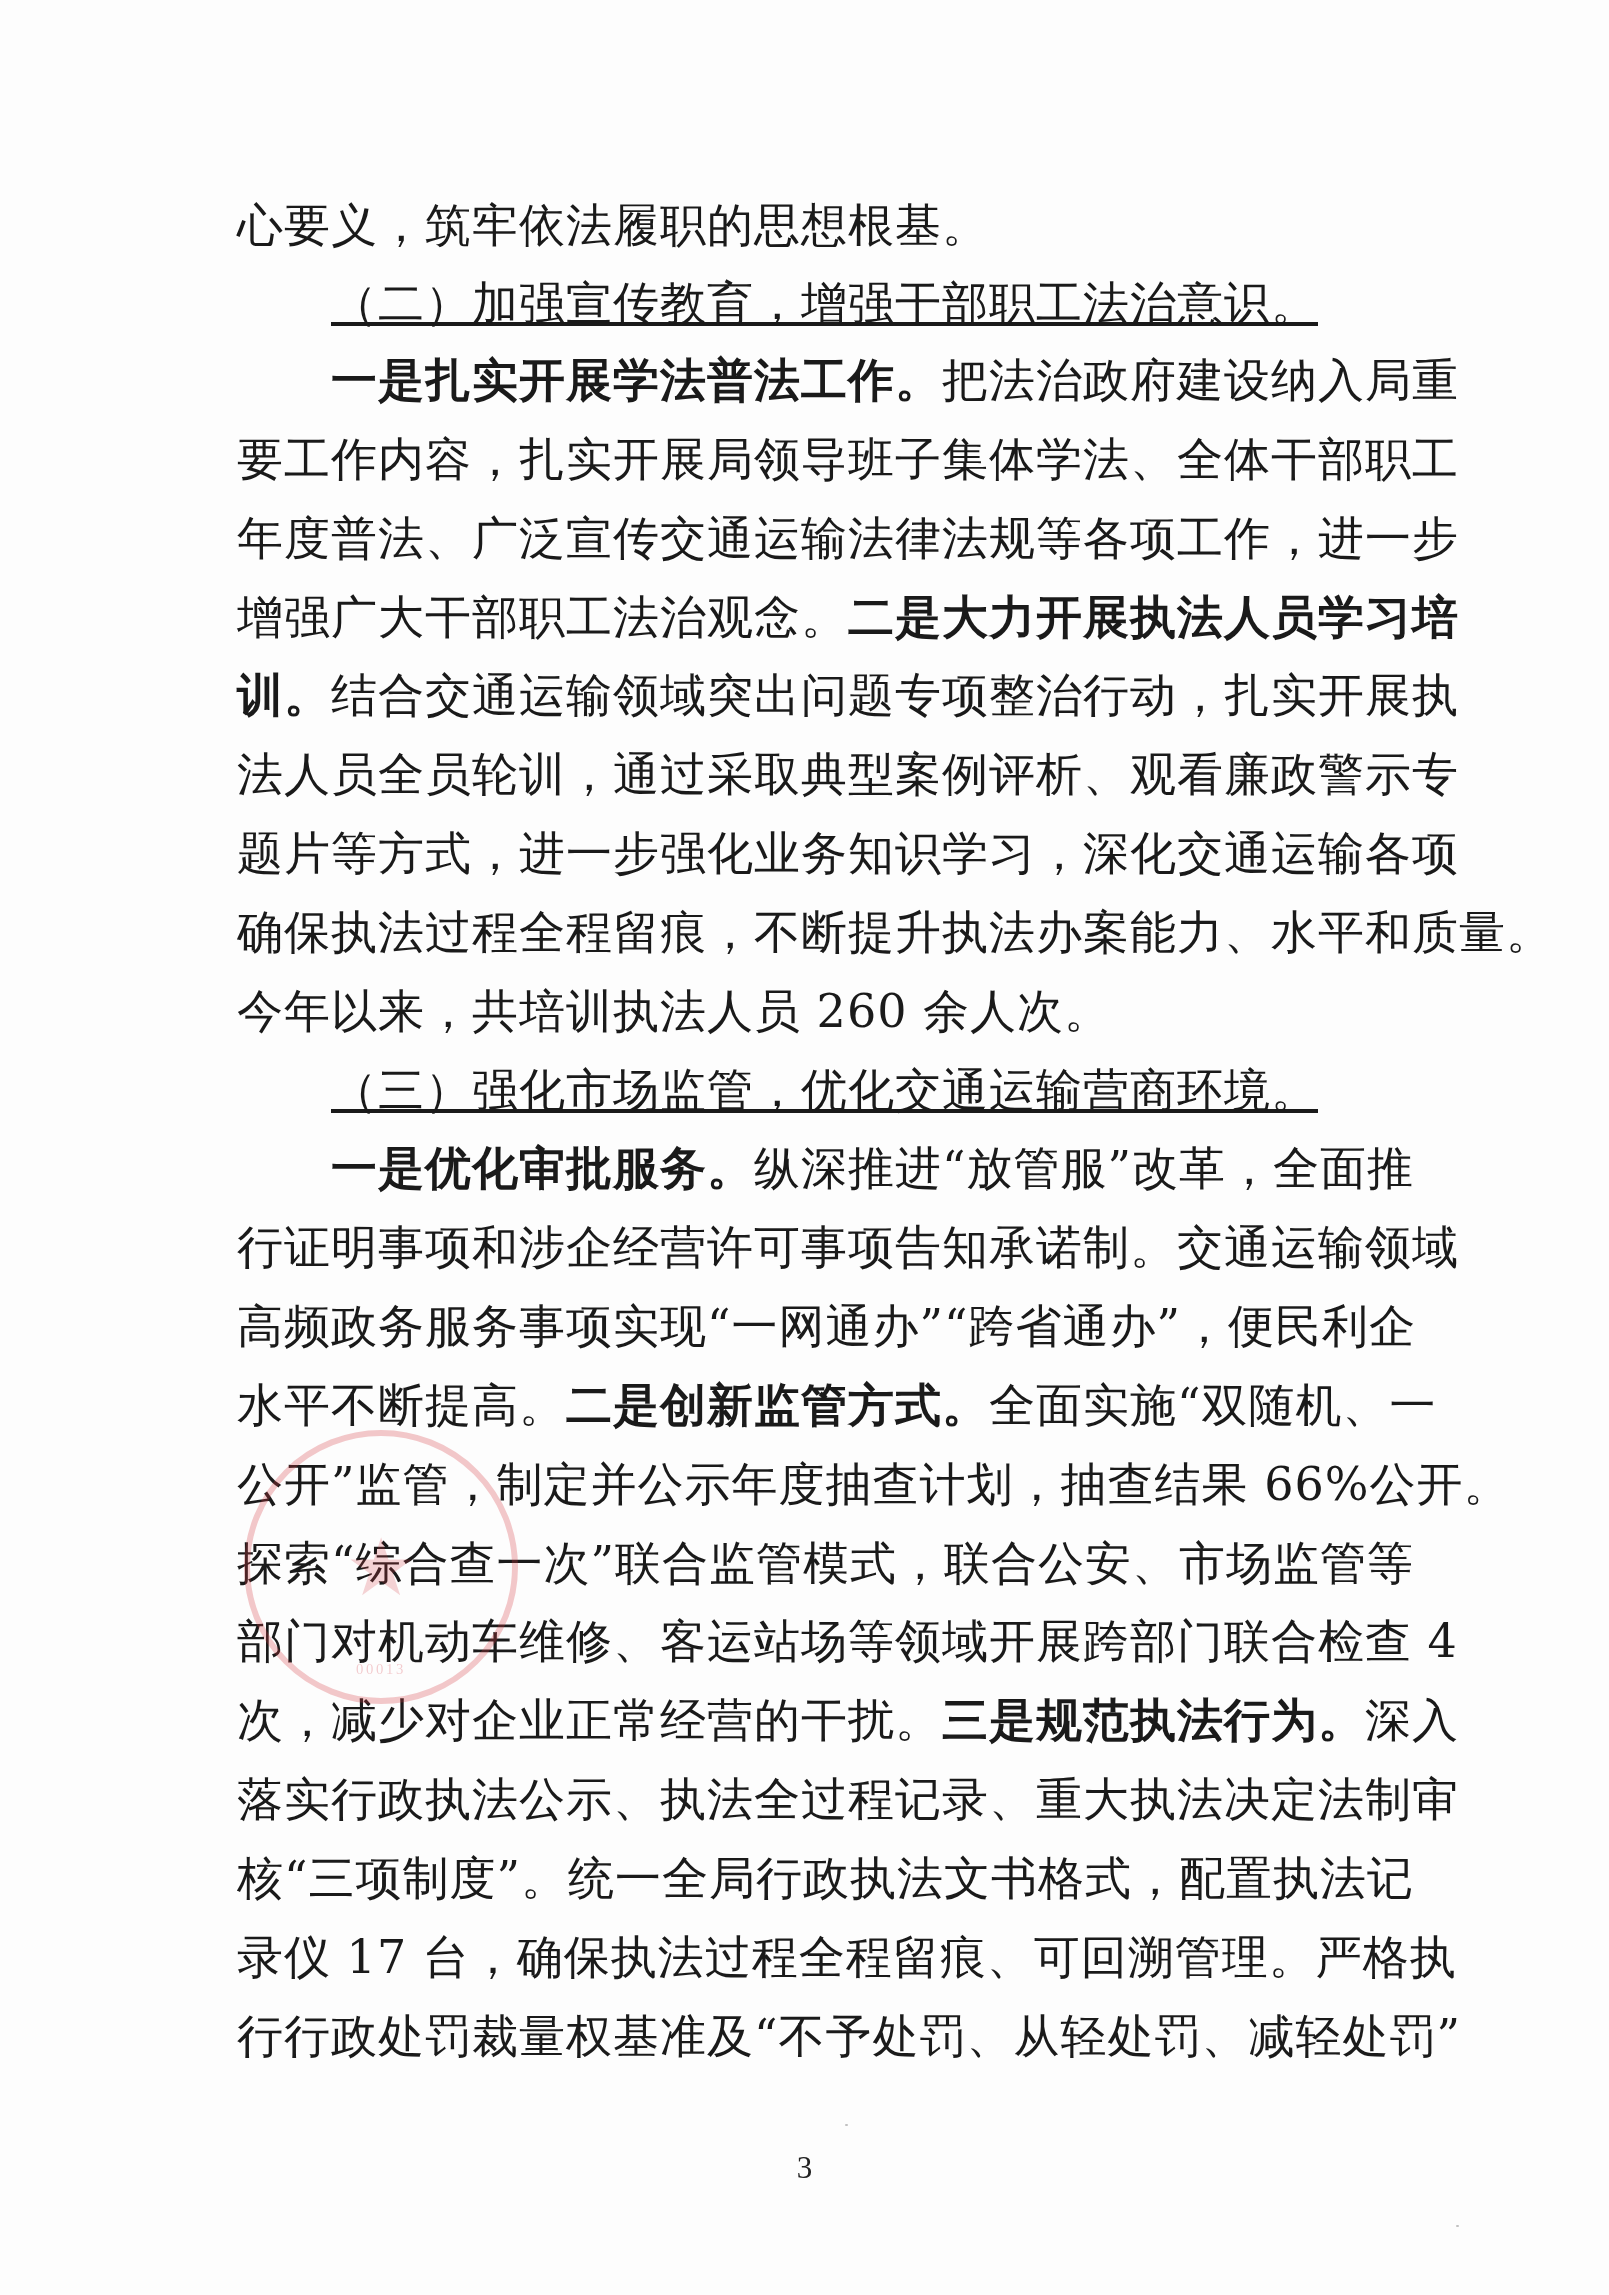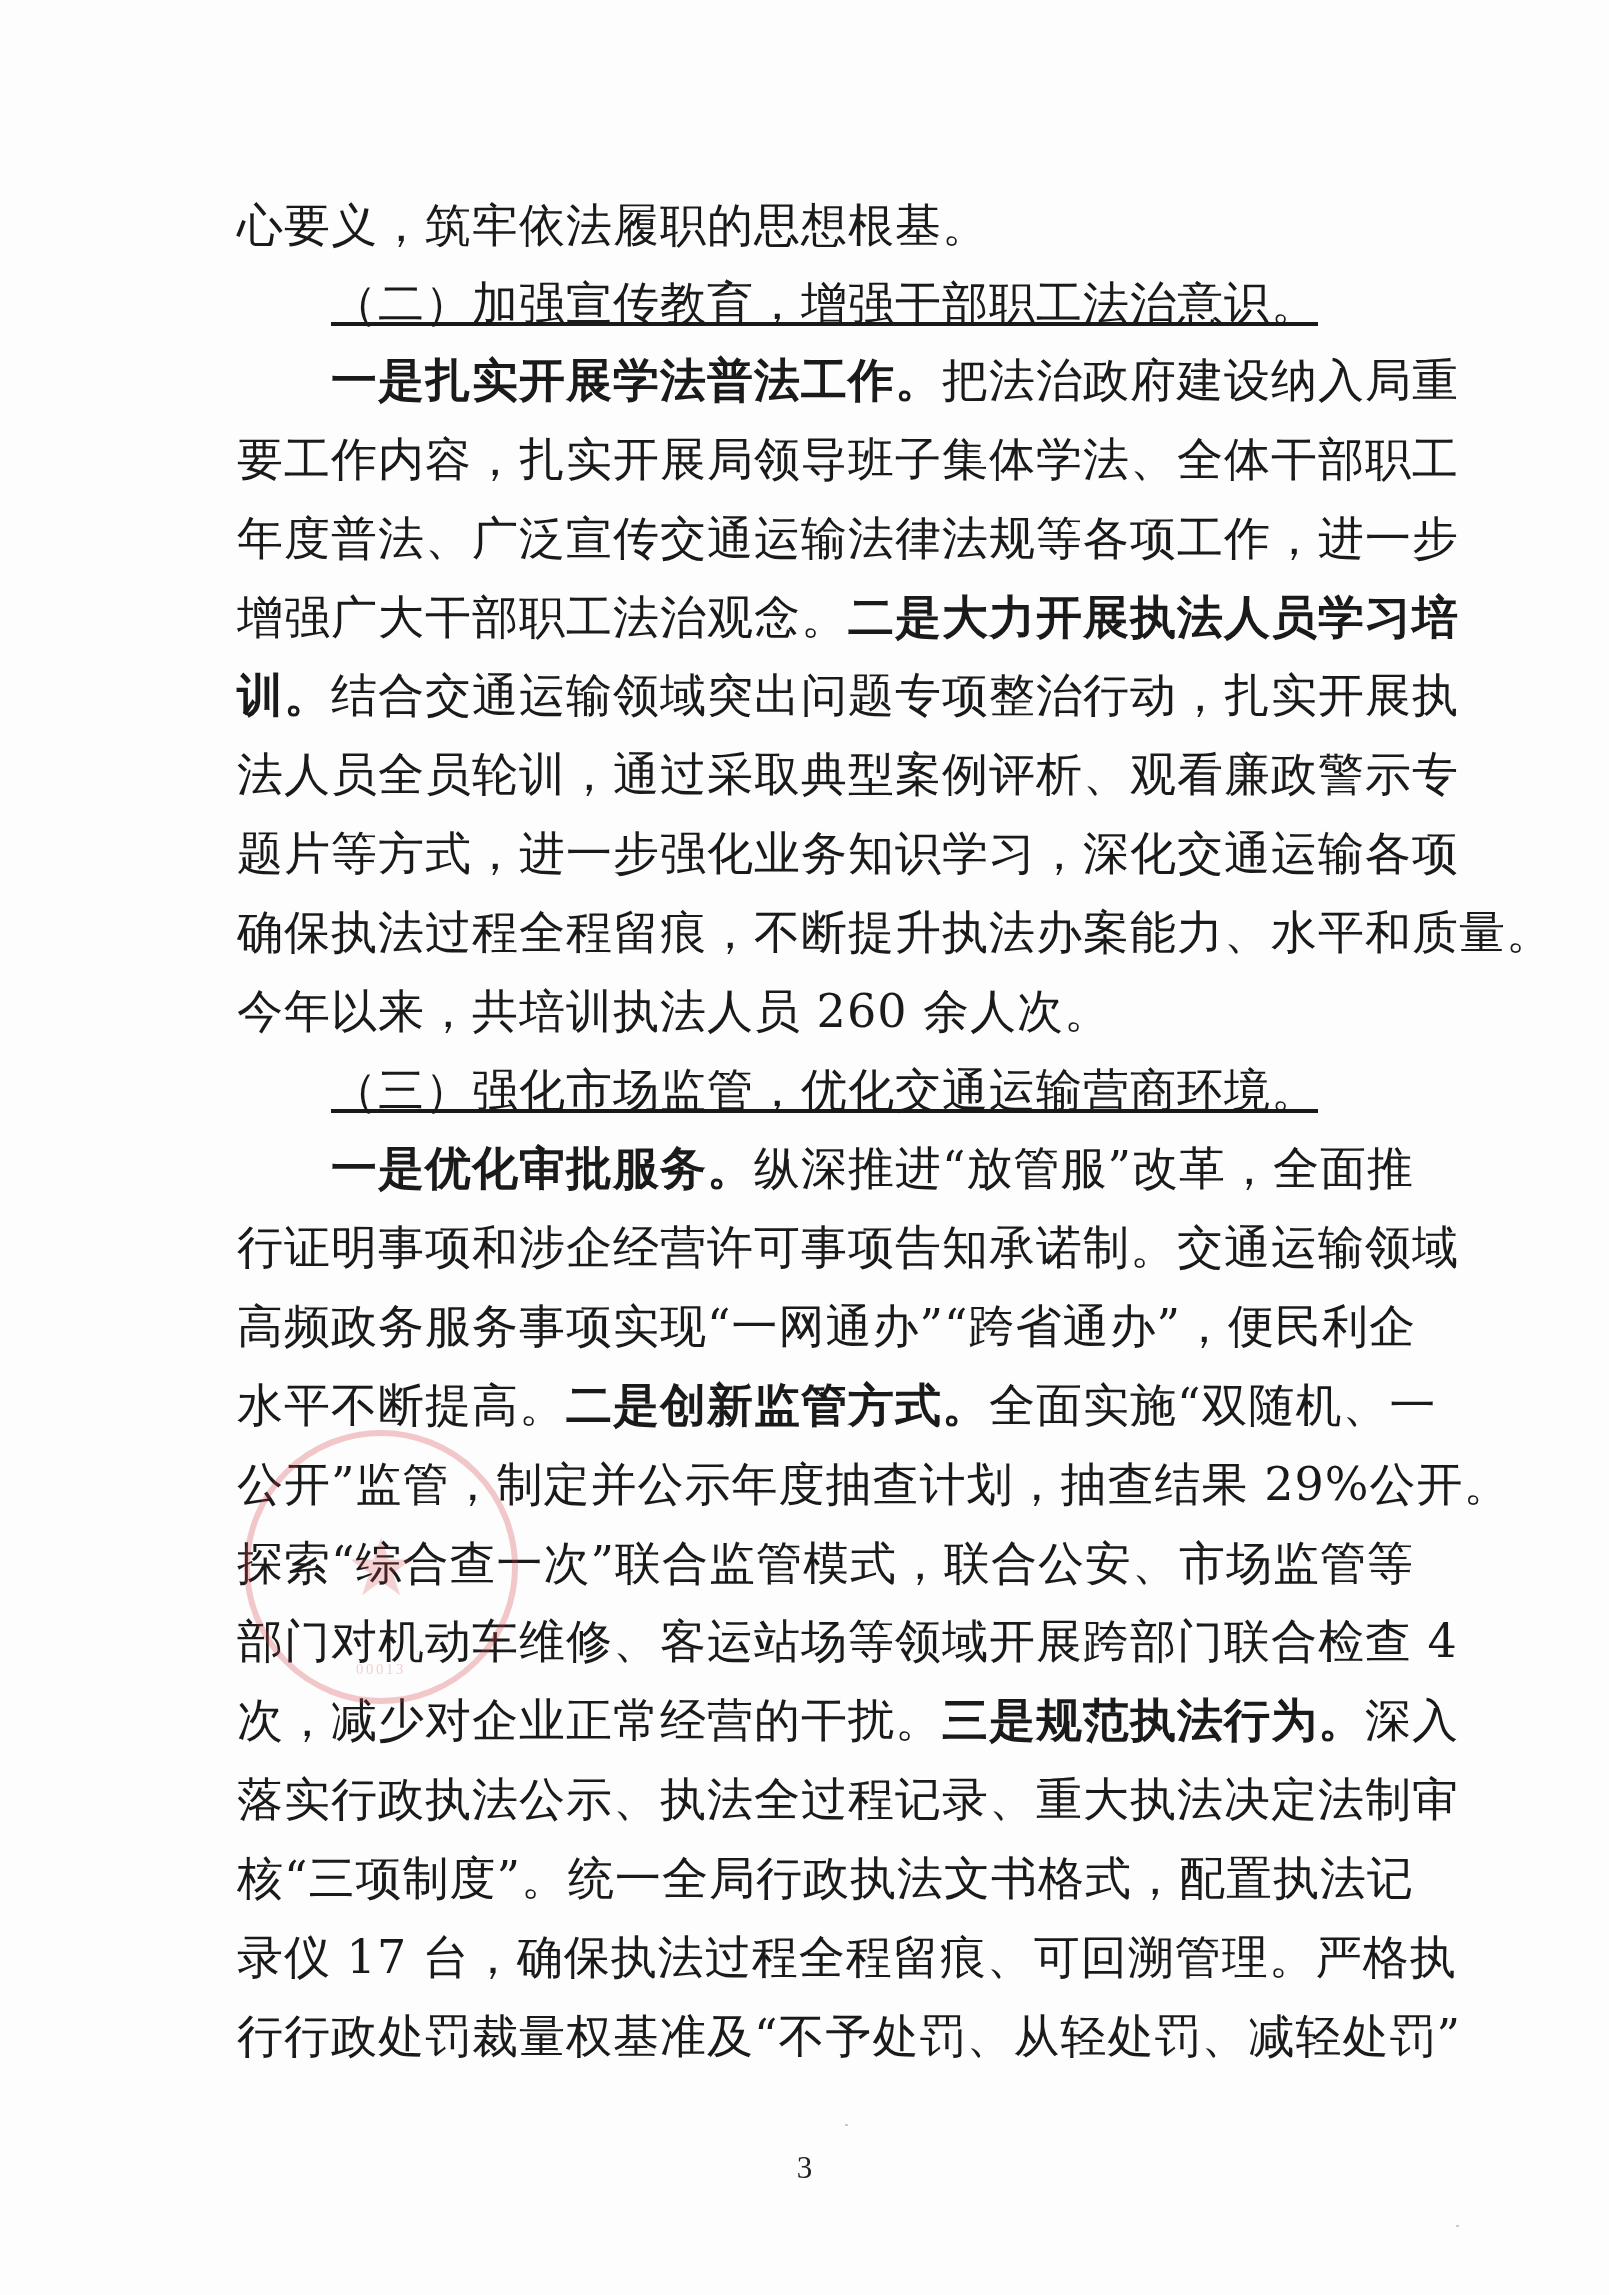--- a/index.html
+++ b/index.html
@@ -157,21 +157,21 @@
 
   <div class="line" style="top:1300px">
     <span>高频政务服务事项实现“一网通办”“跨省通办”，便民利企</span>
   </div>
 
   <div class="line" style="top:1379px">
     <span>水平不断提高。</span><span class="lead">二是创新监管方式。</span><span>全面实施“双随机、一</span>
   </div>
 
   <div class="line" style="top:1458px">
-    <span>公开”监管，制定并公示年度抽查计划，抽查结果 29%公开。</span>
+    <span>公开”监管，制定并公示年度抽查计划，抽查结果 66%公开。</span>
   </div>
 
   <div class="line" style="top:1537px">
     <span>探索“综合查一次”联合监管模式，联合公安、市场监管等</span>
   </div>
 
   <div class="line" style="top:1615px">
     <span>部门对机动车维修、客运站场等领域开展跨部门联合检查 4</span>
   </div>
 

